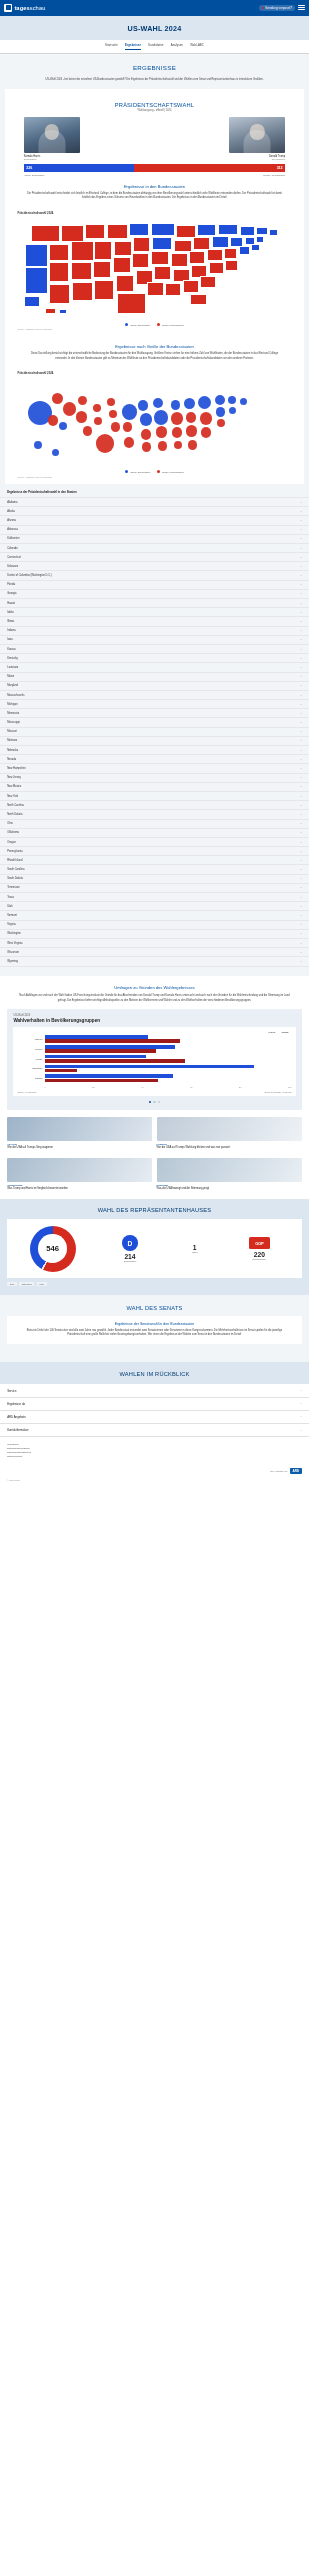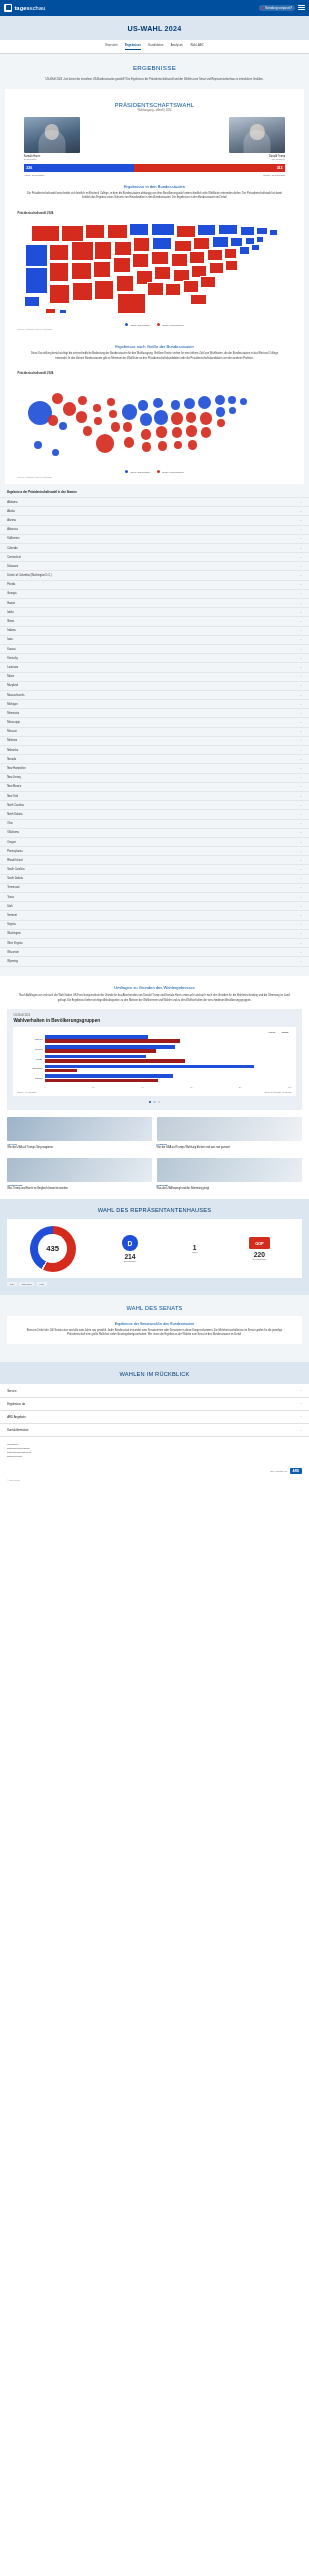--- a/index.html
+++ b/index.html
@@ -750,21 +750,21 @@
     </div>
   </div>
 </div>
 
 <div class="blue-band">
   <h2>WAHL DES REPRÄSENTANTENHAUSES</h2>
 </div>
 <div class="house-wrap">
   <div class="house-inner">
     <div class="donut">
-      <div class="num">435</div>
+      <div class="num">546</div>
     </div>
     <div class="party">
       <div class="logo dem">D</div>
       <div class="count">214</div>
       <div class="plabel">Demokraten</div>
     </div>
     <div class="party" style="width:20.6px">
       <div class="count">1</div>
       <div class="plabel">Offen</div>
     </div>

